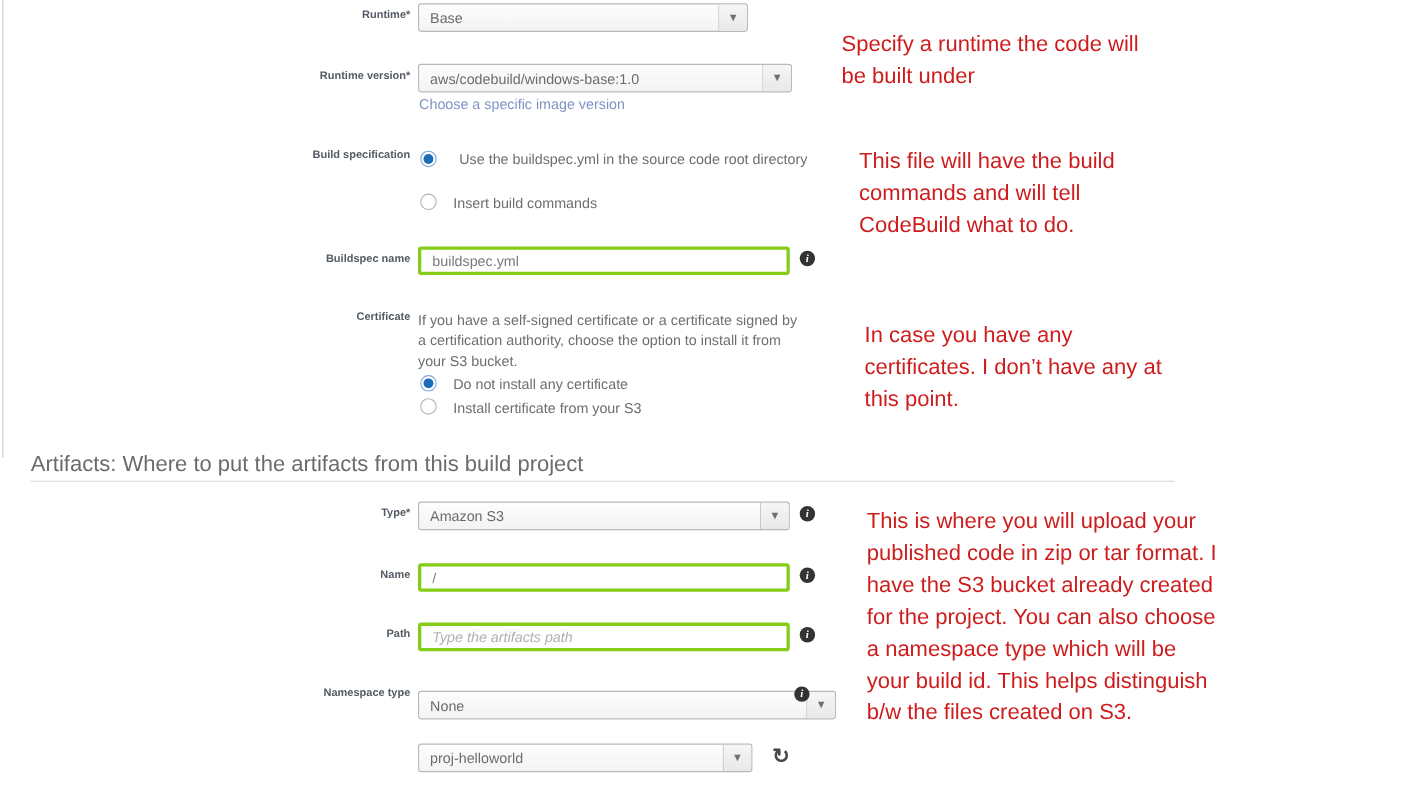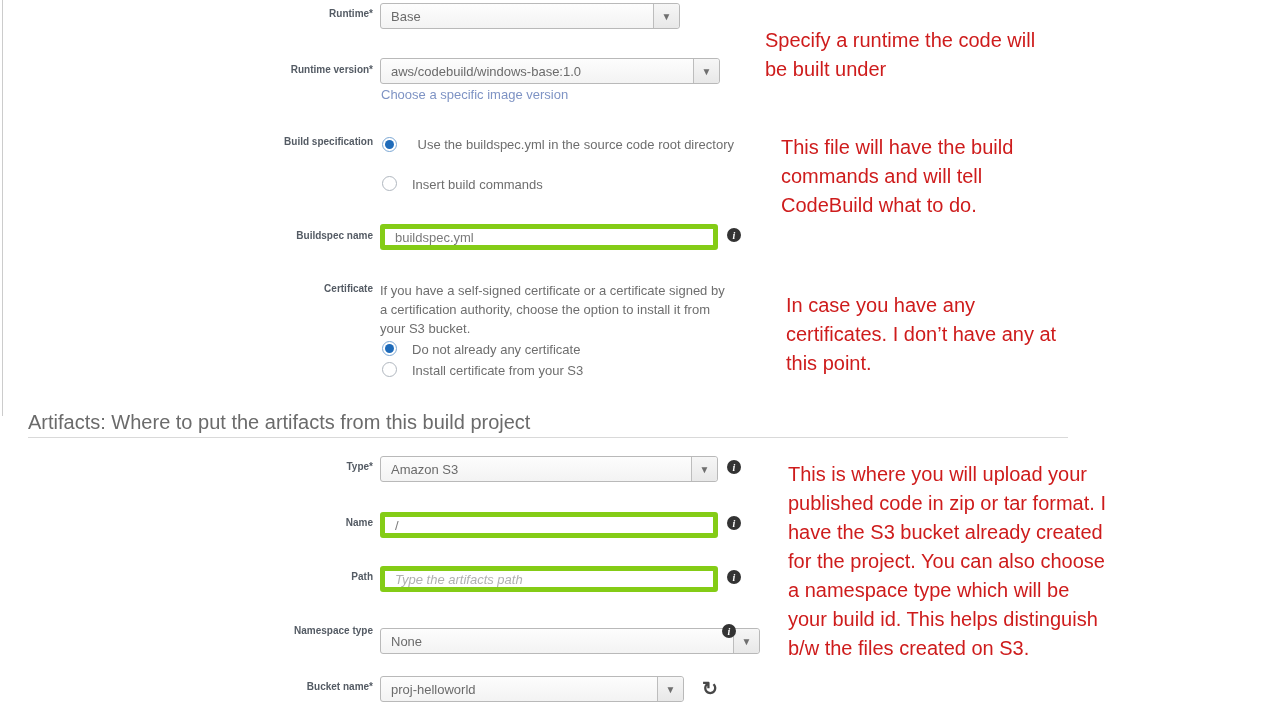--- a/index.html
+++ b/index.html
@@ -10,21 +10,21 @@
   .flabel{position:absolute;left:0;width:373px;text-align:right;font-size:10px;
           font-weight:bold;color:#545b64;}
   .select{position:absolute;height:26px;box-sizing:border-box;border:1px solid #b9b9b9;
           border-radius:3px;background:linear-gradient(#fdfdfd,#f3f3f3);display:flex;
           align-items:stretch;}
   .select .val{flex:1;display:flex;align-items:center;padding-left:10px;font-size:13px;
           color:#6b6b6b;white-space:nowrap;overflow:hidden;}
   .caret{width:25px;border-left:1px solid #bdbdbd;background:linear-gradient(#f6f6f6,#e8e8e8);
           display:flex;align-items:center;justify-content:center;color:#6f6f6f;font-size:10px;
           border-radius:0 3px 3px 0;}
-  .tinput{position:absolute;height:26px;width:338px;box-sizing:border-box;border:5px solid #84cc16;
+  .tinput{position:absolute;height:26px;width:338px;box-sizing:border-box;border:3px solid #84cc16;
           border-radius:3px;padding:0 10px;font-size:13px;color:#7a7a7a;background:#fff;
           font-family:"Liberation Sans",sans-serif;outline:none;}
   .tinput::placeholder{color:#b0b0b0;font-style:italic;opacity:1;}
   .link{position:absolute;font-size:13px;color:#7e93c4;cursor:pointer;}
   .radio{position:absolute;width:15px;height:15px;border:1px solid #b0b7bf;border-radius:50%;
           background:#fff;box-sizing:border-box;}
   .radio.checked{border-color:#7ba7d4;}
   .radio.checked::after{content:"";position:absolute;left:2px;top:2px;width:9px;height:9px;
           border-radius:50%;background:#1e6bba;}
   .opt-text{position:absolute;font-size:13px;color:#6e6e6e;line-height:18px;text-align:right;}
@@ -62,21 +62,21 @@
   <div class="radio" style="left:382px;top:176px"></div>
   <div class="opt-text" style="left:412px;top:176px">Insert build commands</div>
 
   <div class="flabel" style="top:230px">Buildspec name</div>
   <input class="tinput" style="left: 380px; top: 224px;" value="buildspec.yml">
   <div class="info" style="left:727px;top:228px">i</div>
 
   <div class="flabel" style="top:283px">Certificate</div>
   <div class="desc" style="left:380px;top:281px">If you have a self-signed certificate or a certificate signed by a certification authority, choose the option to install it from your S3 bucket.</div>
   <div class="radio checked" style="left:382px;top:341px"></div>
-  <div class="opt-text" style="left:412px;top:341px">Do not already any certificate</div>
+  <div class="opt-text" style="left:412px;top:341px">Do not install any certificate</div>
   <div class="radio" style="left:382px;top:362px"></div>
   <div class="opt-text" style="left:412px;top:362px">Install certificate from your S3</div>
 
   <div class="sec-title" style="left:28px;top:411px">Artifacts: Where to put the artifacts from this build project</div>
   <div class="sec-rule" style="left:28px;top:437px;width:1040px"></div>
 
   <div class="flabel" style="top:461px">Type*</div>
   <div class="select" style="left:380px;top:456px;width:338px">
     <span class="val">Amazon S3</span>
     <span class="caret">▼</span>
@@ -91,21 +91,20 @@
   <input class="tinput" style="left: 380px; top: 566px;" placeholder="Type the artifacts path">
   <div class="info" style="left:727px;top:570px">i</div>
 
   <div class="flabel" style="top:625px">Namespace type</div>
   <div class="select" style="left:380px;top:628px;width:380px">
     <span class="val">None</span>
     <span class="caret">▼</span>
   </div>
   <div class="info" style="left:722px;top:624px">i</div>
 
-  <div class="flabel" style="top:681px">Bucket name*</div>
   <div class="select" style="left:380px;top:676px;width:304px">
     <span class="val">proj-helloworld</span>
     <span class="caret">▼</span>
   </div>
   <div class="refresh" style="left:702px;top:679px">↻</div>
 
   <div class="note" style="left:765px;top:26px">
     <div>Specify a runtime the code will</div>
     <div>be built under</div>
   </div>

